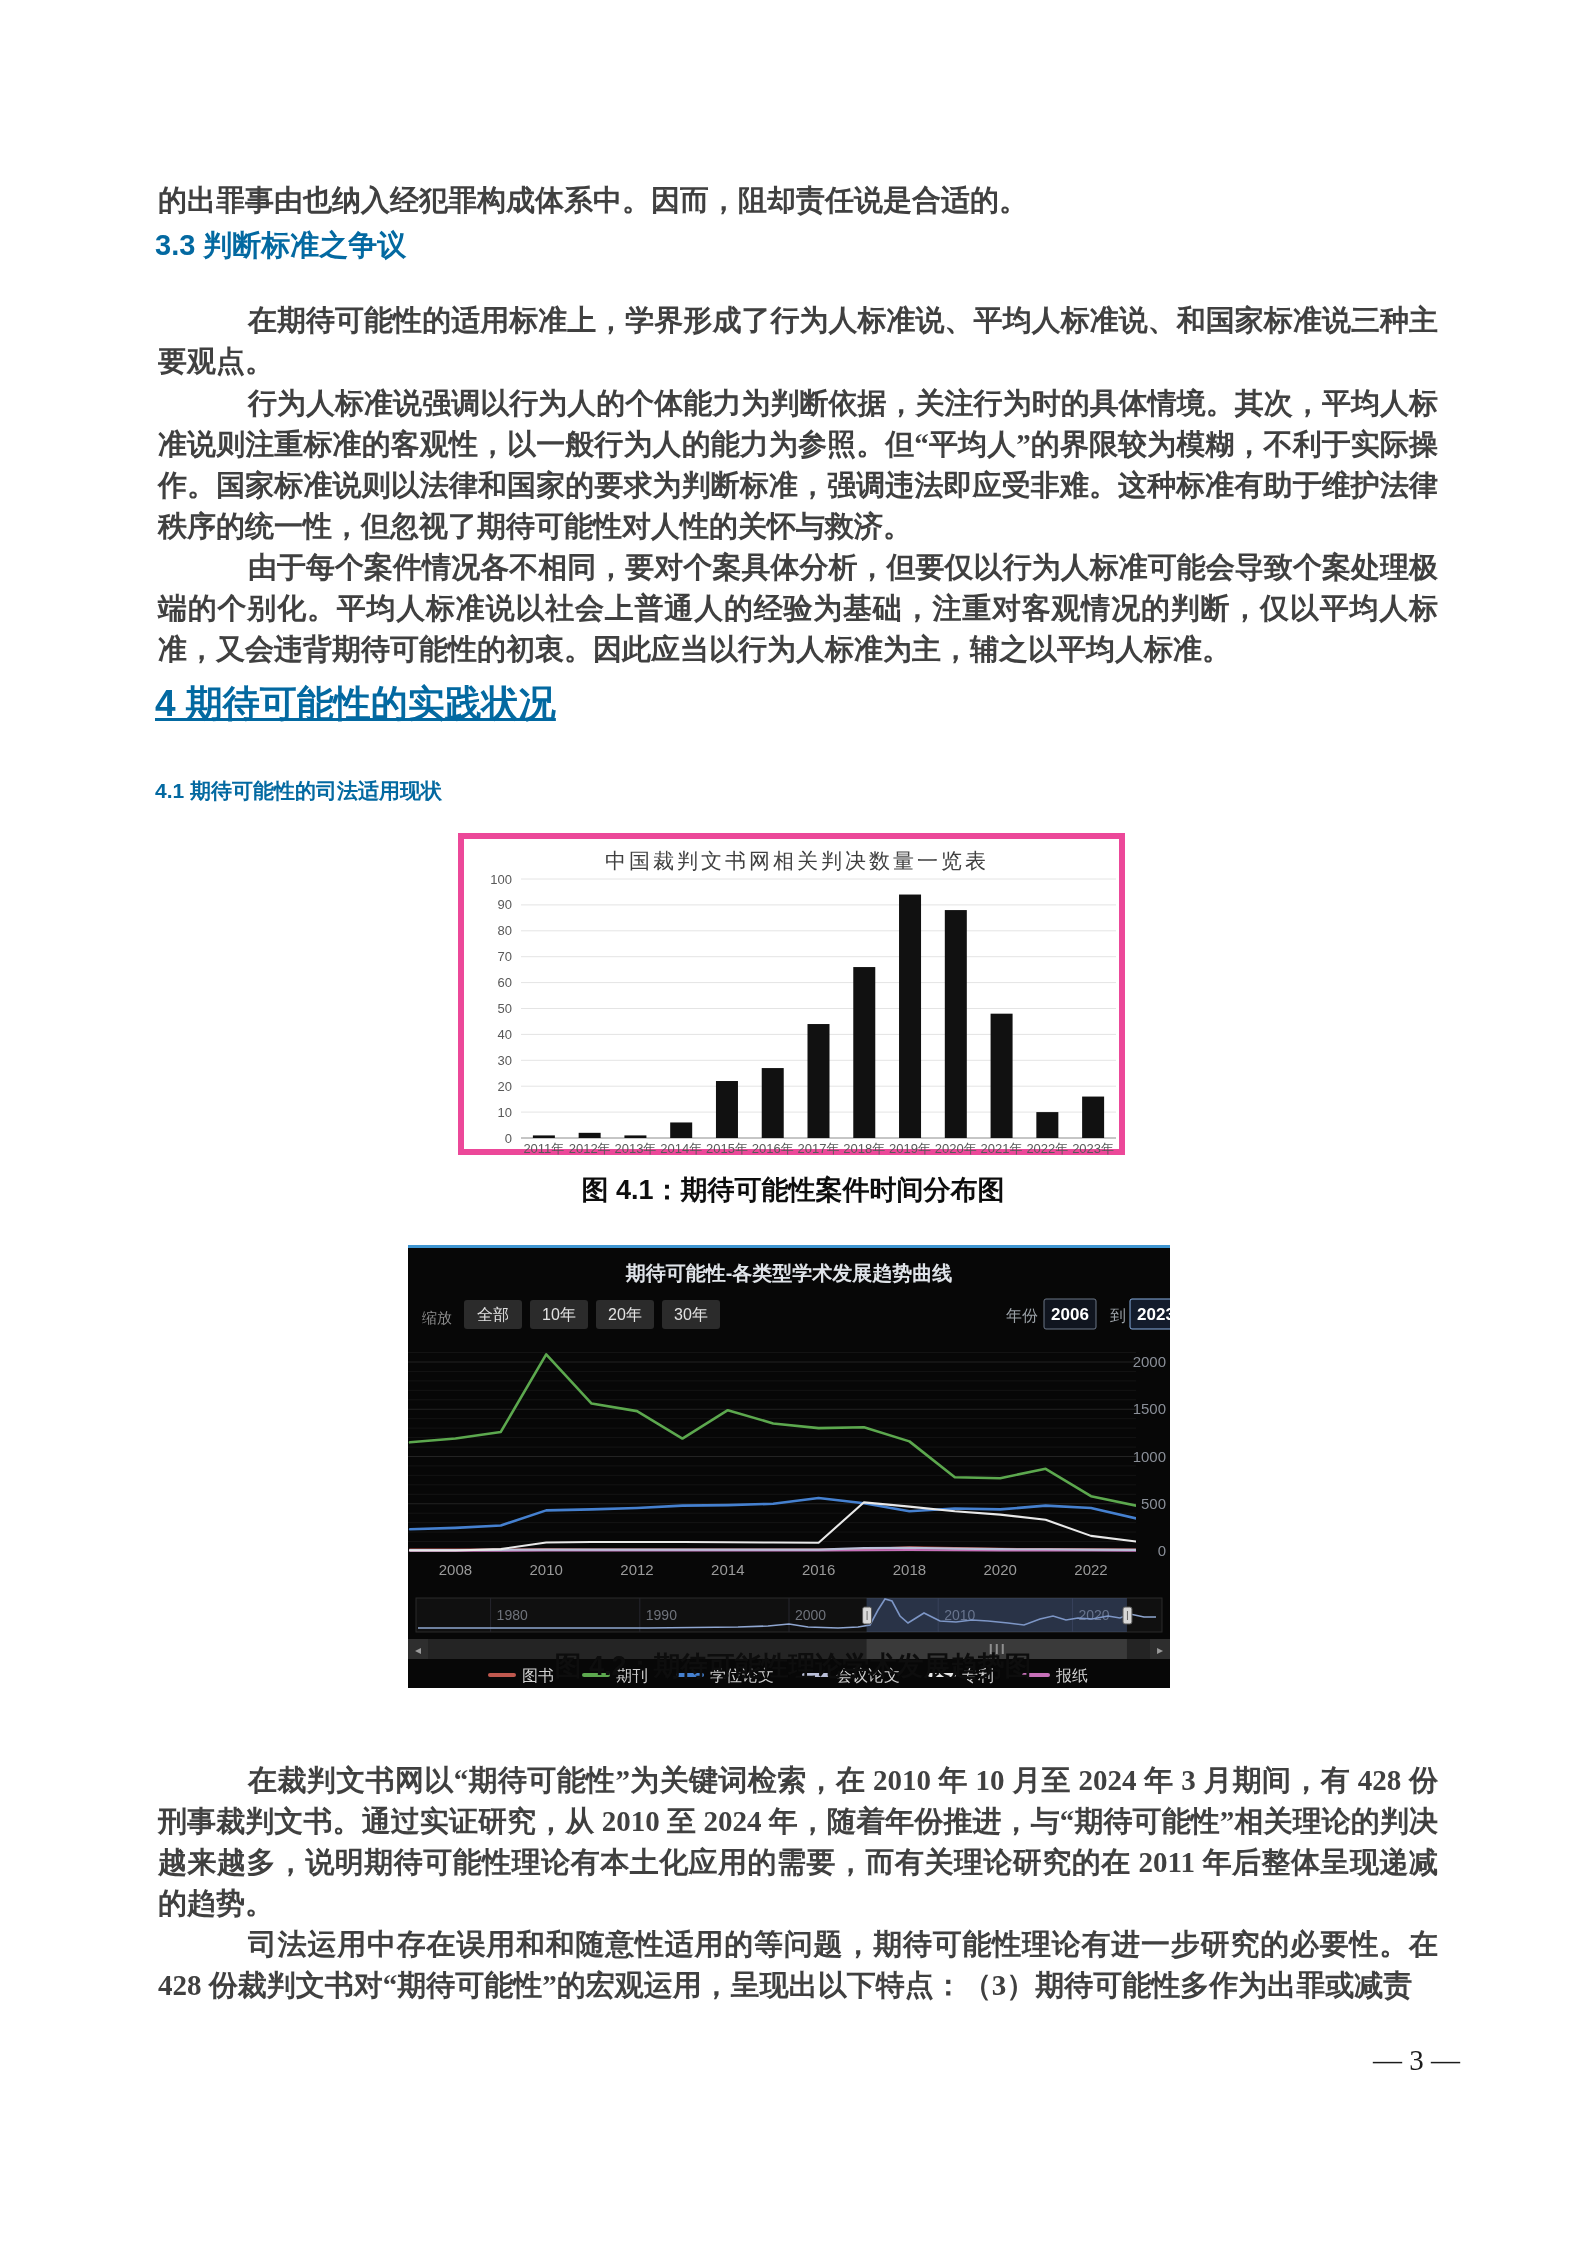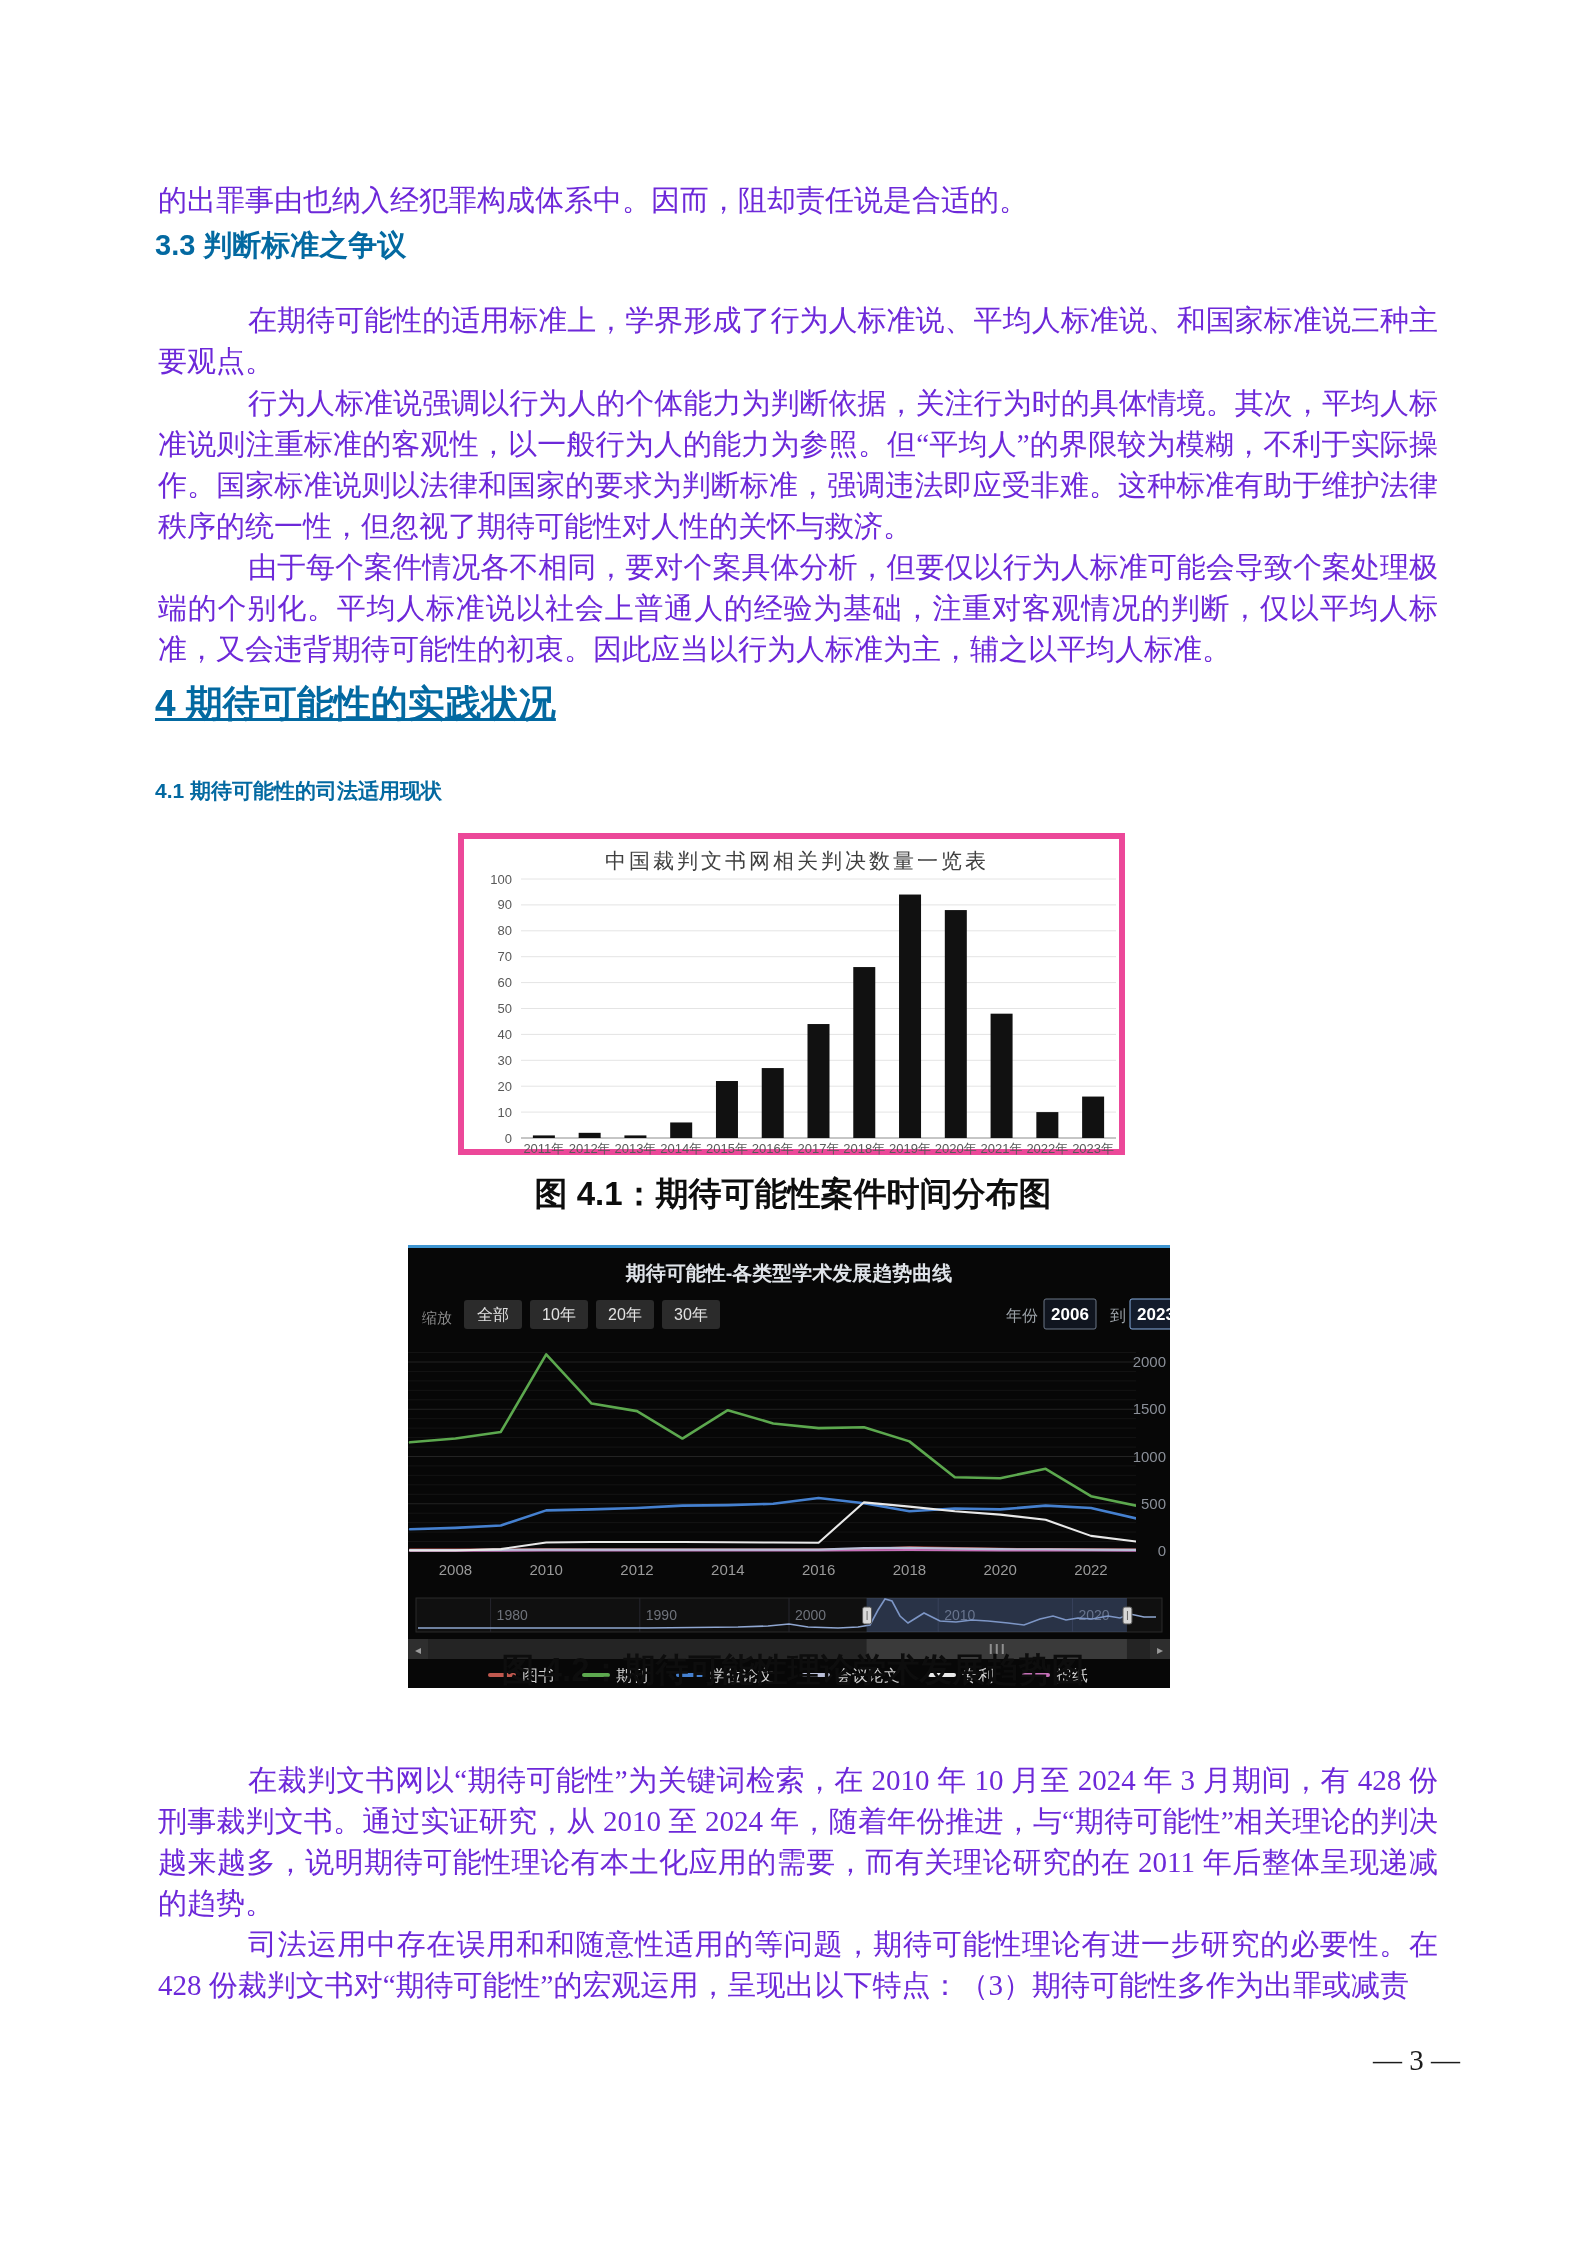--- a/index.html
+++ b/index.html
@@ -3,34 +3,34 @@
 <meta charset="utf-8">
 <style>
   html,body{margin:0;padding:0;}
   body{
     position:relative;width:1586px;height:2245px;background:#ffffff;overflow:hidden;
     font-family:"Liberation Serif","DejaVu Serif",serif;color:#1b1b1b;
   }
   .abs{position:absolute;}
   .body-par{
     left:158px;width:1280px;font-size:29px;line-height:41px;
-    text-align:justify;color:#6d28d9;
+    text-align:justify;color:#404040;font-weight:bold;
   }
   .indent{text-indent:90px;}
   .hd{
     font-family:"Liberation Sans","DejaVu Sans",sans-serif;
     font-weight:bold;color:#0369a1;left:155px;width:1290px;
   }
   .h-sub{font-size:29px;line-height:34px;}
   .h-main{font-size:37px;line-height:42px;text-decoration:underline;}
   .h-sub2{font-size:21px;line-height:36px;}
   .caption{
     left:0;width:1586px;text-align:center;
     font-family:"Liberation Sans","DejaVu Sans",sans-serif;
-    font-weight:bold;font-size:33px;color:#0d0d0d;
+    font-weight:bold;font-size:27px;color:#0d0d0d;
   }
   .chart1-box{
     left:458px;top:833px;width:667px;height:322px;
     background:#ffffff;border:6px solid #ec4899;box-sizing:border-box;
   }
   .chart2-box{
     left:408px;top:1233px;width:762px;height:443px;
     background:#070707;border-top:3px solid #3f96d2;box-sizing:border-box;margin-top:12px;
   }
   .pagenum{

